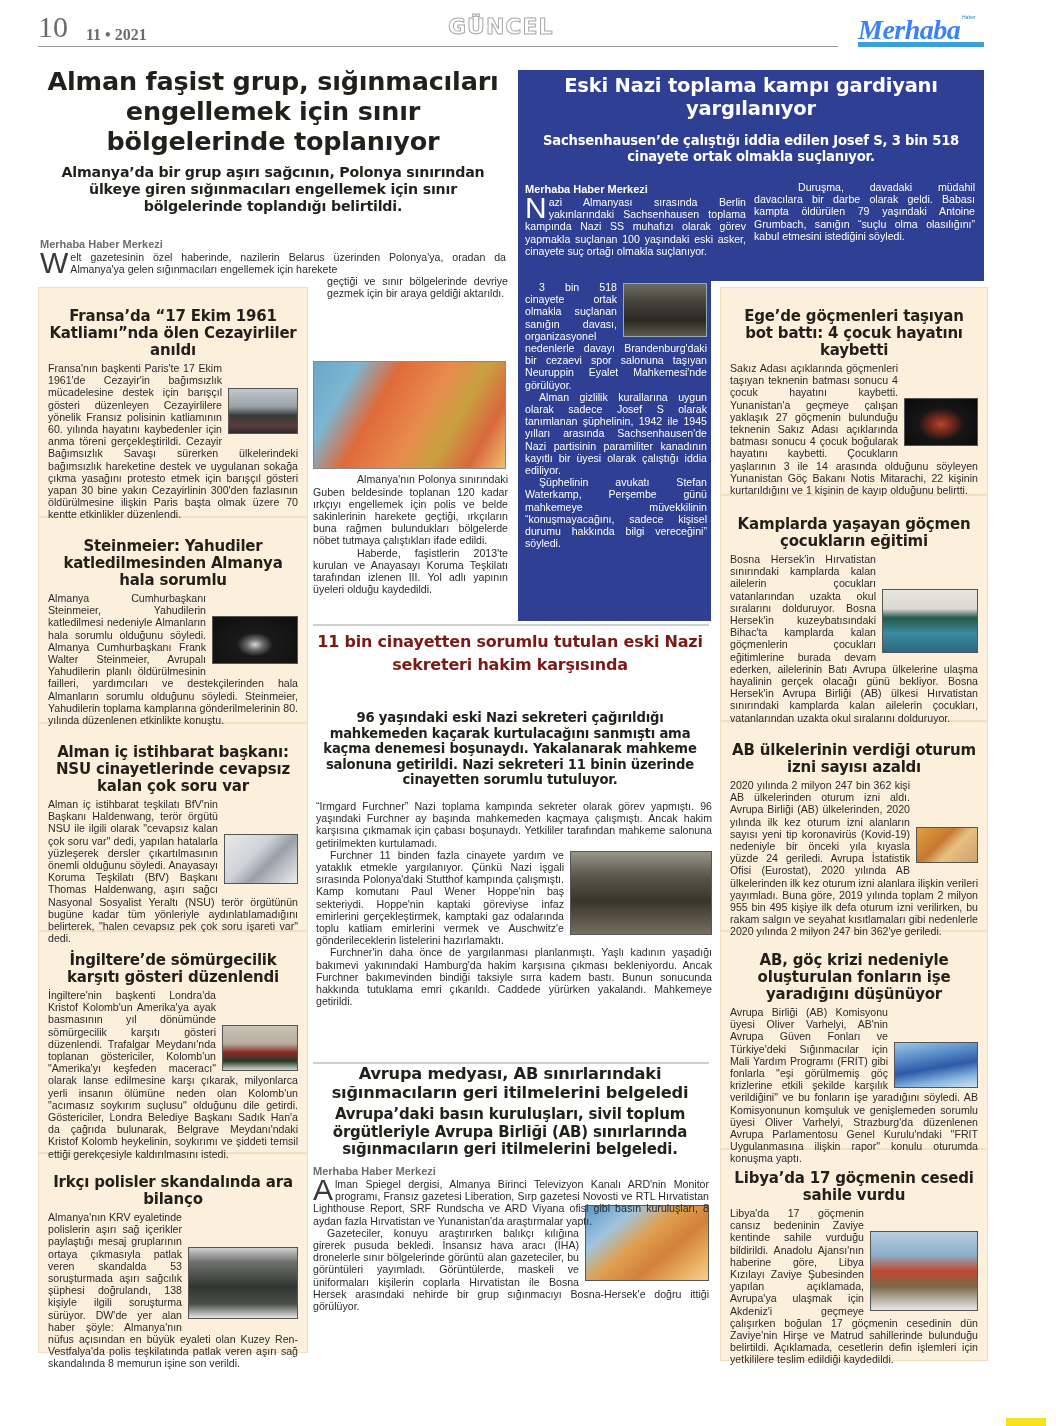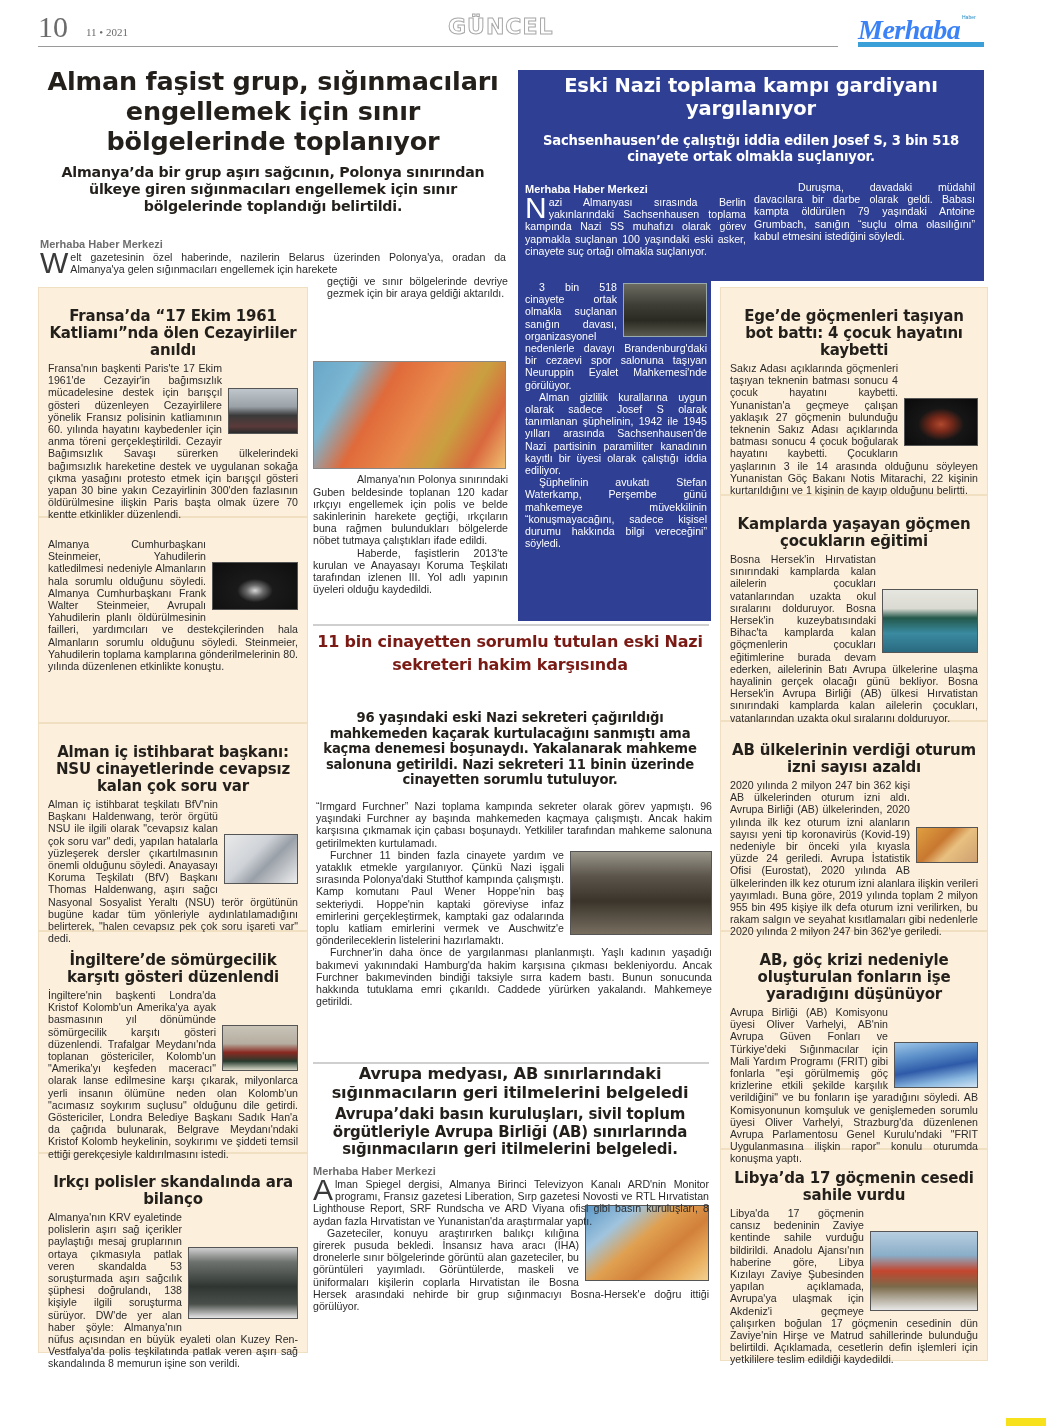--- a/index.html
+++ b/index.html
@@ -12,21 +12,21 @@
   .indent { text-indent: 14px; }
   .hd { font-family: "DejaVu Sans", sans-serif; font-weight: 900; text-align: center; color: #231f1a; letter-spacing: -0.2px; }
   .byline { font-family: "Liberation Sans", sans-serif; font-weight: bold; font-size: 11px; color: #6d6d6d; }
   .dropcap { float: left; font-family: "Liberation Sans", sans-serif; font-size: 30px; line-height: 24px; margin-right: 2px; color: #3a3a3a; }
   .photo { float: right; margin: 2px 0 2px 6px; border: 1px solid #555; }
   .box { background: #fcefdc; border: 1px solid #f1dfc2; padding: 20px 9px 6px 9px; }
   .box-hd { font-size: 15px; line-height: 17px; margin-bottom: 3px; }
 
   
   #header-page-num { left: 38px; top: 10px; font-family: "Liberation Serif", serif; font-size: 30px; color: #6b6b6b; }
-  #header-date { left: 86px; top: 26px; font-family: "Liberation Serif", serif; font-size: 11px; color: #6b6b6b; }
+  #header-date { left: 86px; top: 26px; font-family: "Liberation Serif", serif; font-size: 16px; color: #6b6b6b; font-weight: bold; }
   #header-section { left: 448px; top: 14px; font-family: "DejaVu Sans", sans-serif; font-weight: 900; font-size: 22px; color: #fff; -webkit-text-stroke: 1px #a8a8a8; letter-spacing: 1px; }
   #header-rule { left: 38px; top: 46px; width: 800px; height: 1px; background: #9a9a9a; }
   #header-logo { left: 858px; top: 14px; font-family: "Liberation Serif", serif; font-style: italic; font-weight: bold; font-size: 28px; color: #3b82f6; letter-spacing: -0.5px; text-align: center; }
   #header-logo-band { left: 858px; top: 42px; width: 126px; height: 5px; background: #3ca0d8; }
   #header-logo-sub { left: 962px; top: 14px; font-size: 5px; color: #1e88c6; }
 
   
   #main-title { left: 38px; top: 66px; width: 470px; font-size: 25.5px; line-height: 30px; }
   #main-deck { left: 38px; top: 164px; width: 470px; font-size: 14.2px; line-height: 17px; }
   #main-byline { left: 40px; top: 238px; }
@@ -158,20 +158,21 @@
   <div class="box side-box" style="height:230px">
     <h3 class="hd box-hd">Fransa’da “17 Ekim 1961 Katliamı”nda ölen Cezayirliler anıldı</h3>
     <div class="body-text">
       <div class="photo" style="margin-top:26px">
           <div class="ph-paris"></div>
         </div>
       <p>Fransa'nın başkenti Paris'te 17 Ekim 1961'de Cezayir'in bağımsızlık mücadelesine destek için barışçıl gösteri düzenleyen Cezayirlilere yönelik Fransız polisinin katliamının 60. yılında hayatını kaybedenler için anma töreni gerçekleştirildi. Cezayir Bağımsızlık Savaşı sürerken ülkelerindeki bağımsızlık hareketine destek ve uygulanan sokağa çıkma yasağını protesto etmek için barışçıl gösteri yapan 30 bine yakın Cezayirlinin 300'den fazlasının öldürülmesine ilişkin Paris başta olmak üzere 70 kentte etkinlikler düzenlendi.</p>
     </div>
   </div>
   <div class="box side-box" style="height:206px">
+    <h3 class="hd box-hd">Steinmeier: Yahudiler katledilmesinden Almanya hala sorumlu</h3>
     <div class="body-text">
       <div class="photo" style="margin-top:24px">
           <div class="ph-stein"></div>
         </div>
       <p>Almanya Cumhurbaşkanı Steinmeier, Yahudilerin katledilmesi nedeniyle Almanların hala sorumlu olduğunu söyledi. Almanya Cumhurbaşkanı Frank Walter Steinmeier, Avrupalı Yahudilerin planlı öldürülmesinin failleri, yardımcıları ve destekçilerinden hala Almanların sorumlu olduğunu söyledi. Steinmeier, Yahudilerin toplama kamplarına gönderilmelerinin 80. yılında düzenlenen etkinlikte konuştu.</p>
     </div>
   </div>
   <div class="box side-box" style="height:208px">
     <h3 class="hd box-hd">Alman iç istihbarat başkanı: NSU cinayetlerinde cevapsız kalan çok soru var</h3>
     <div class="body-text">

